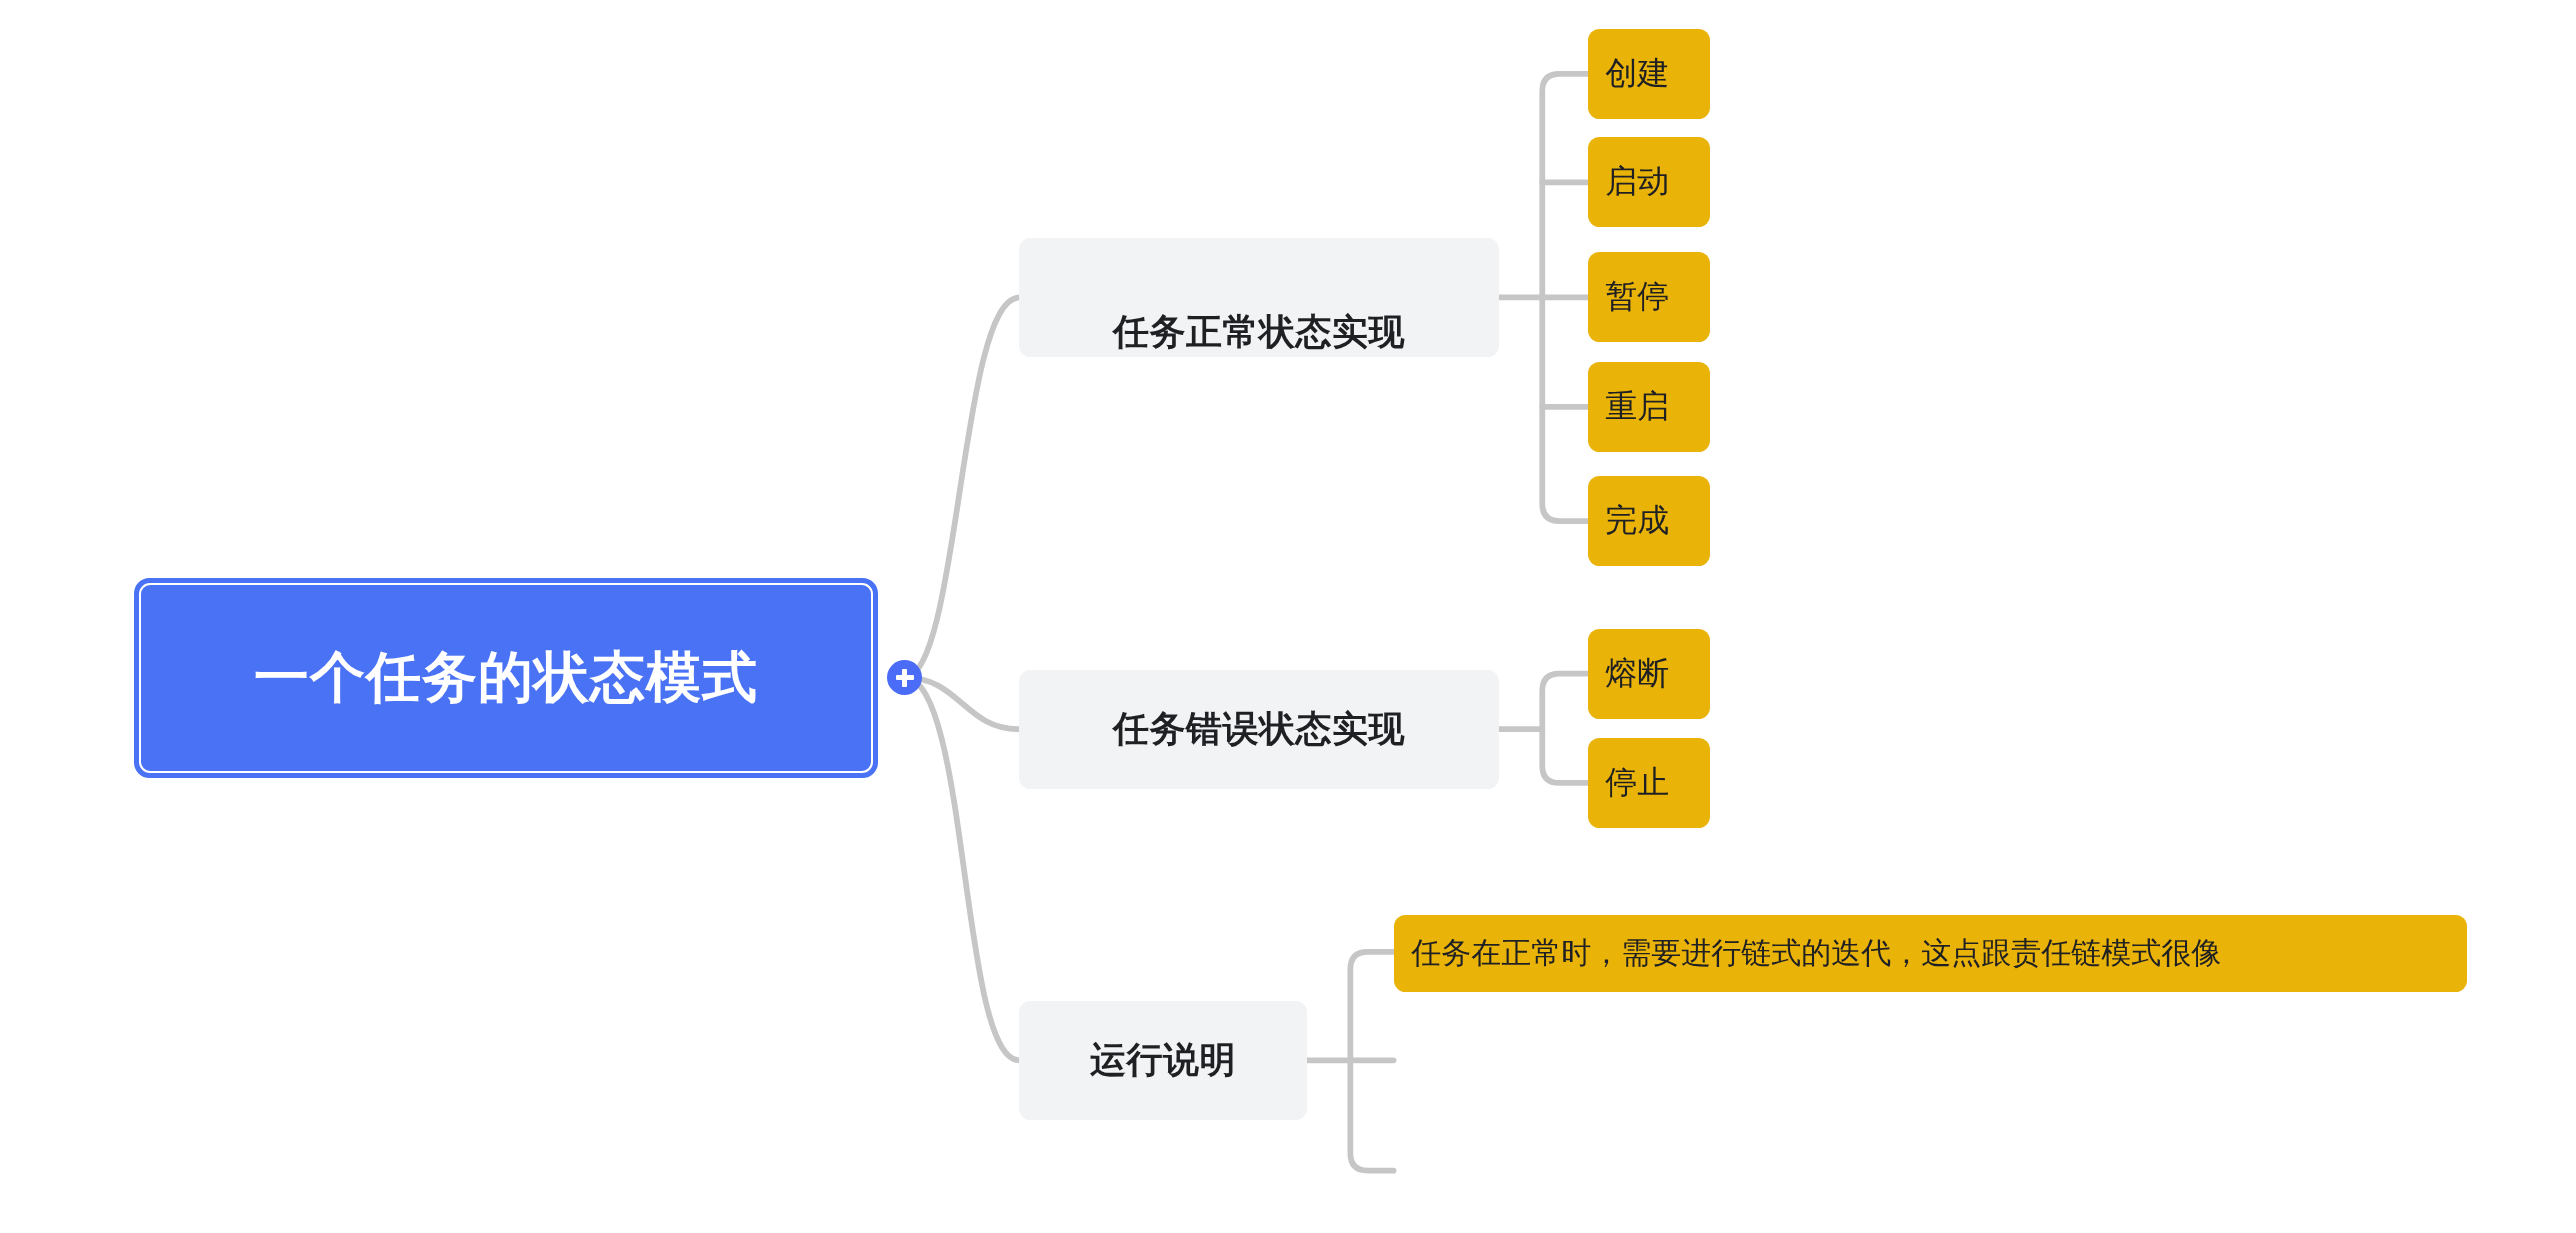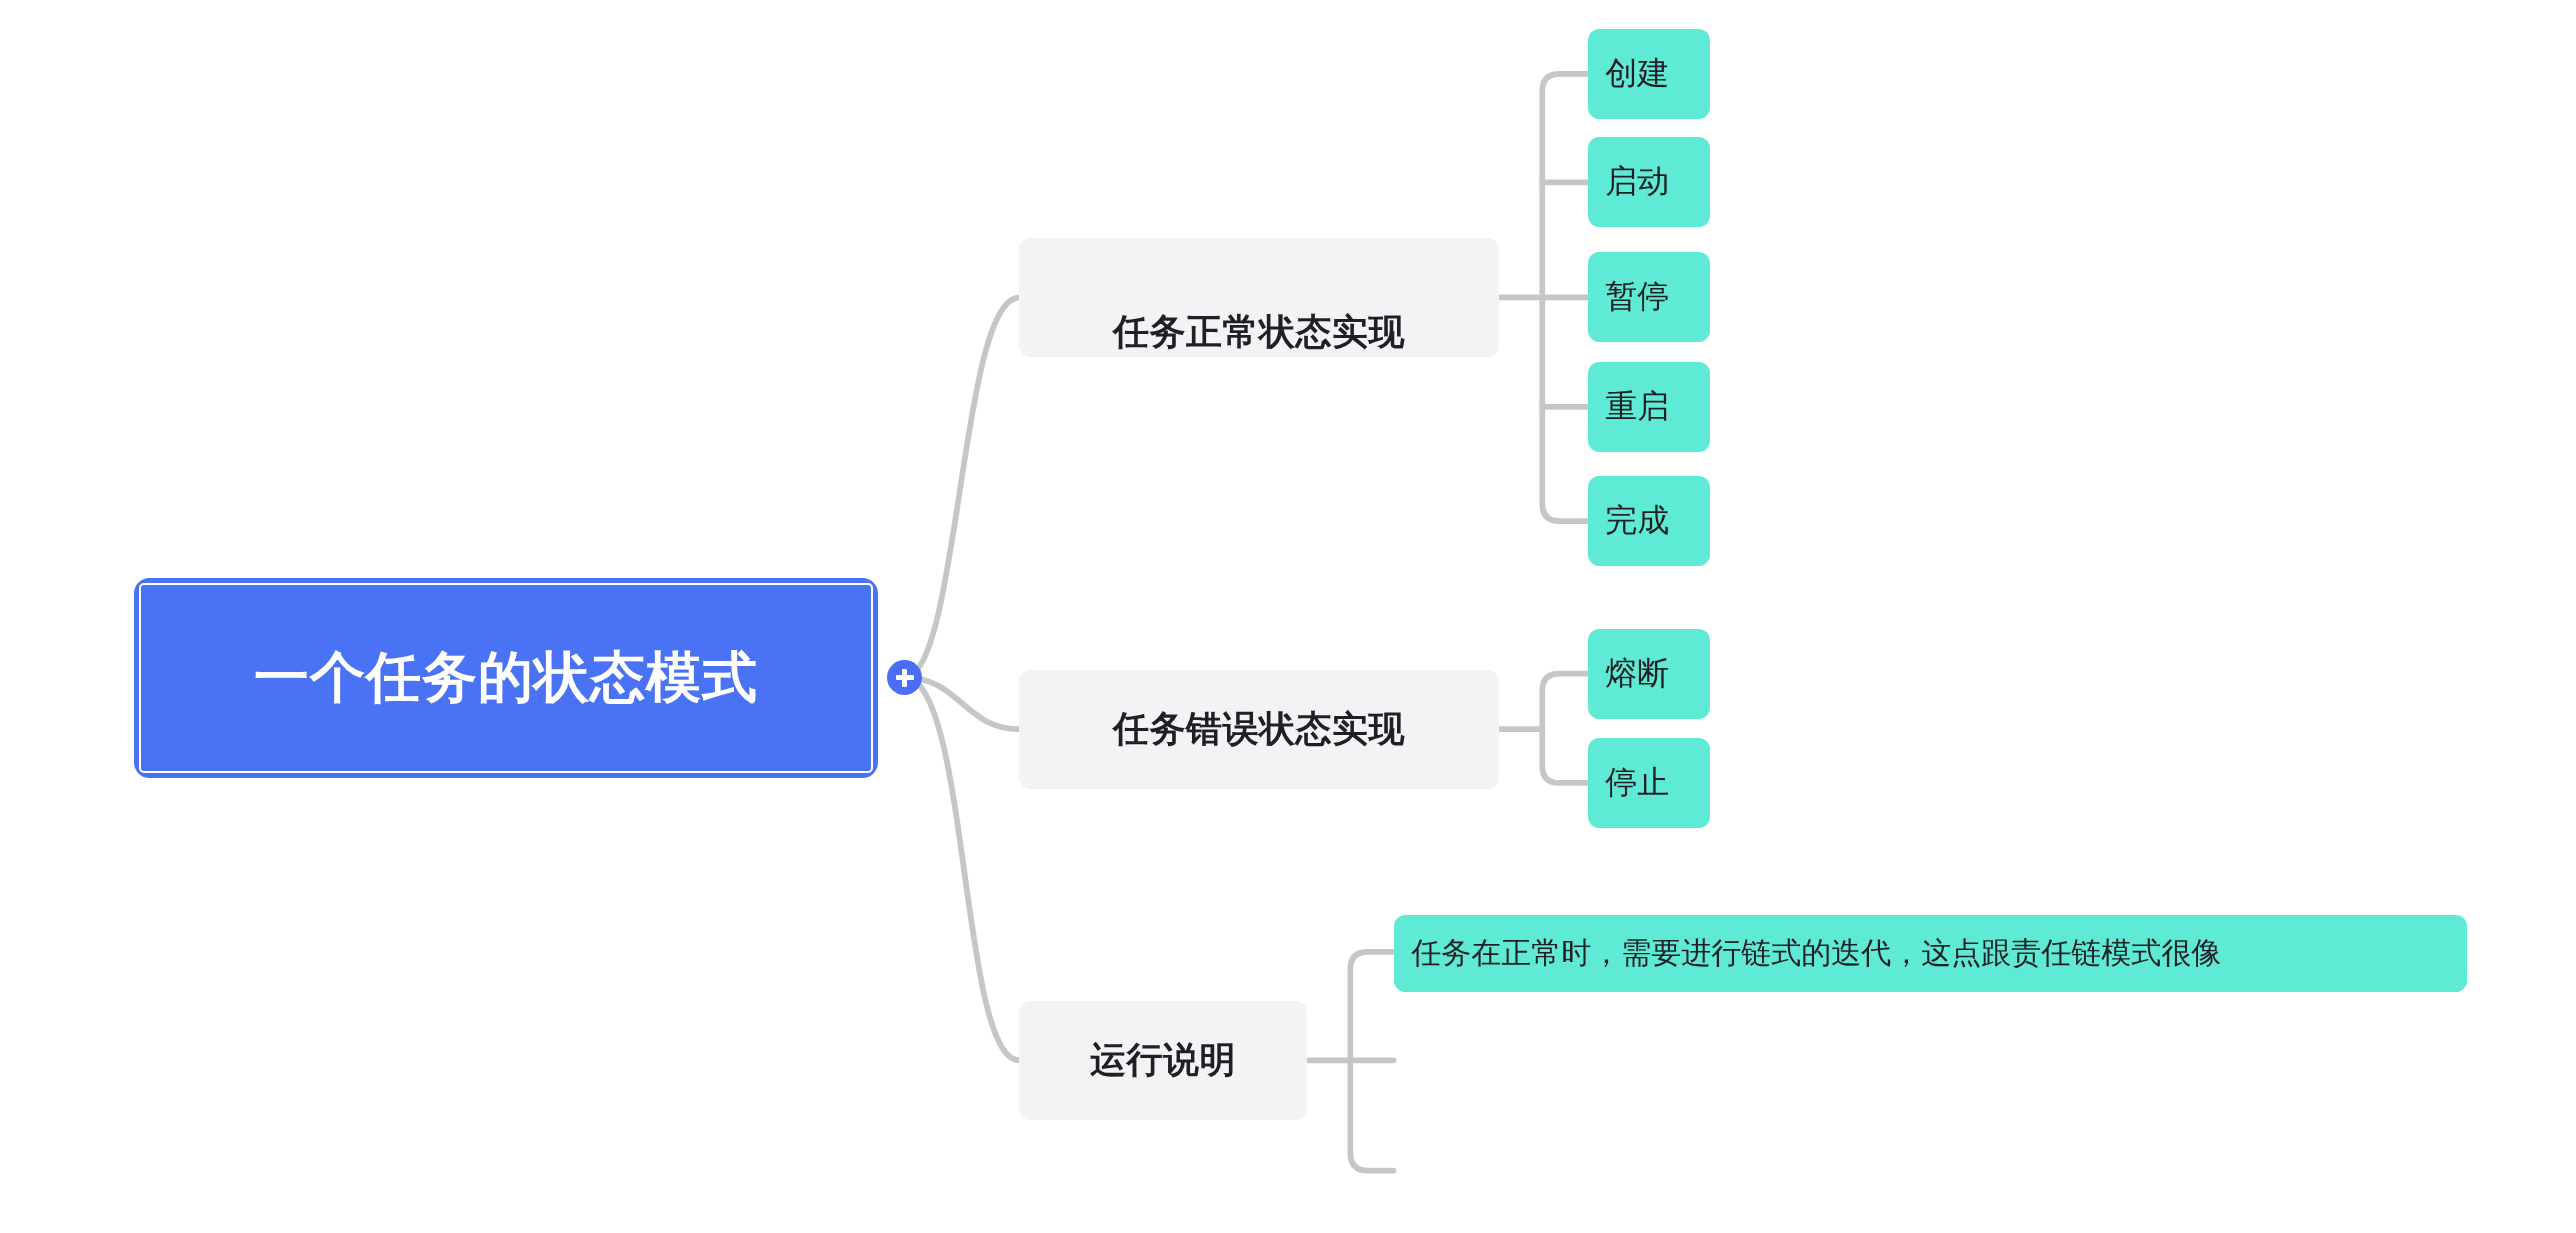--- a/index.html
+++ b/index.html
@@ -43,21 +43,21 @@
     border-radius: 15.4px;
     background: #4a72f5;
     border: 2.9px solid #4a72f5;
     padding: 2.9px;
   }
   .root-inner {
     width: 100%;
     height: 100%;
     box-sizing: border-box;
     border: 2.9px solid #ffffff;
-    border-radius: 5px;
+    border-radius: 11px;
     display: flex;
     align-items: center;
     justify-content: center;
   }
   .root-label {
     color: #ffffff;
     font-size: 55px;
     font-weight: bold;
     letter-spacing: 1px;
   }
@@ -70,21 +70,21 @@
   }
   .branch-label {
     color: #1f2023;
     font-size: 36px;
     font-weight: bold;
     letter-spacing: 0.5px;
   }
 
   
   .leaf-node {
-    background: #5eead4;
+    background: #eab308;
     border-radius: 11.5px;
     justify-content: flex-start;
     padding: 0 17.3px;
   }
   .leaf-label {
     color: #1f2023;
     font-size: 32px;
     font-weight: normal;
   }
   .leaf-node.wide .leaf-label {

